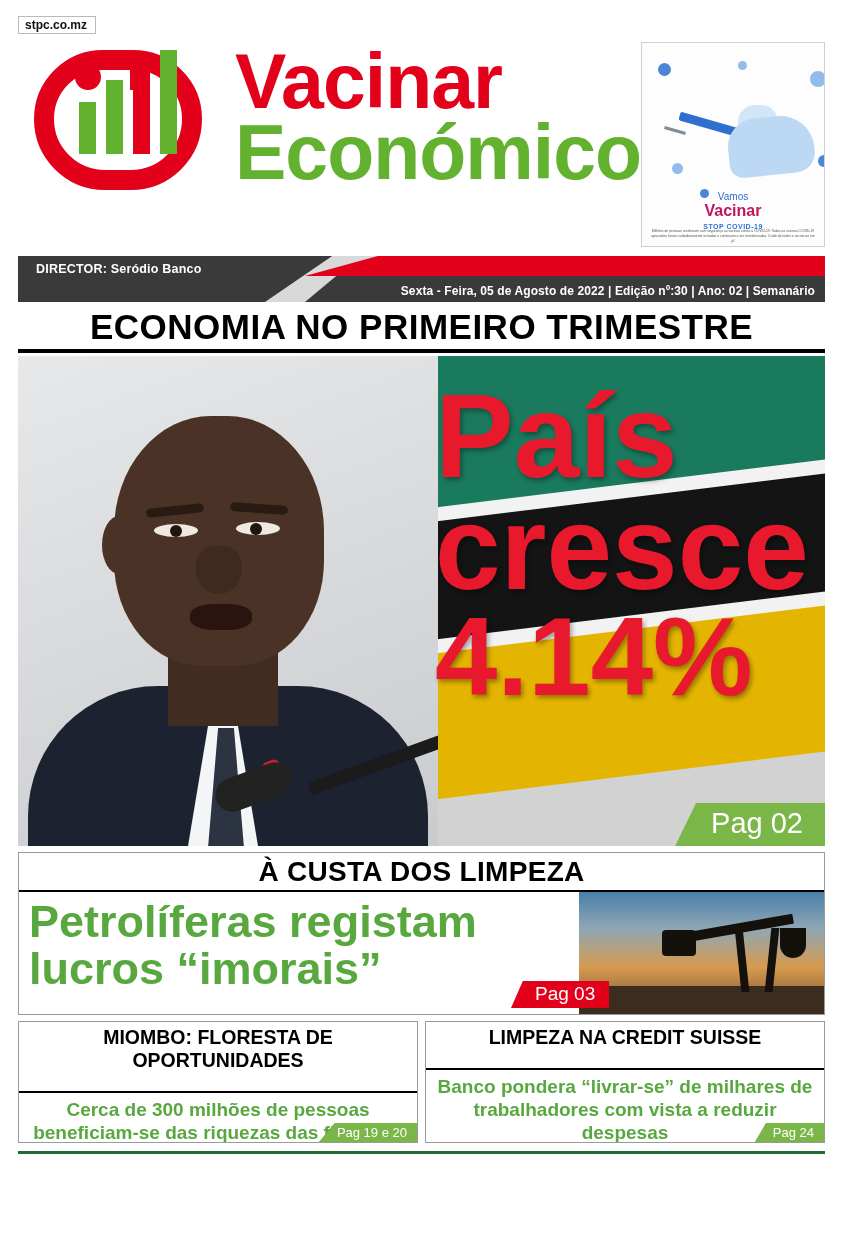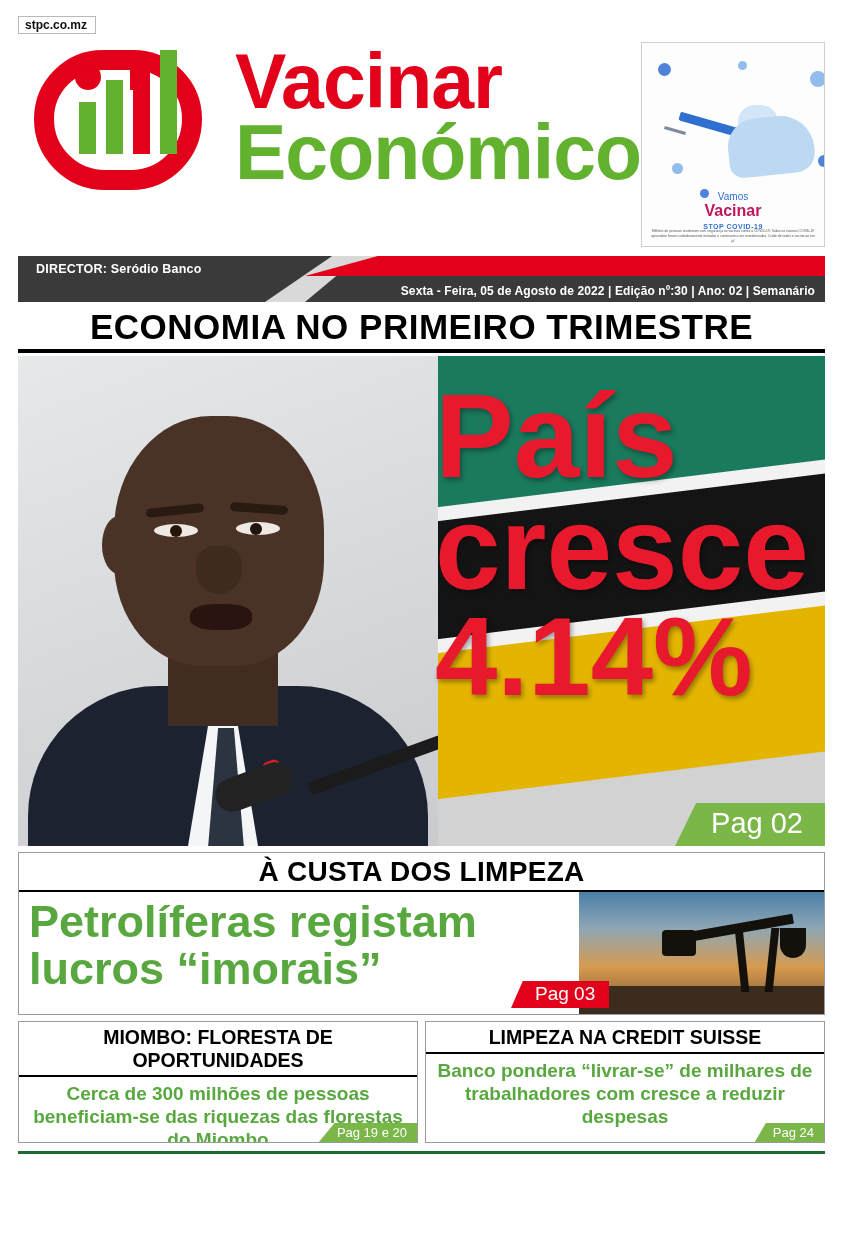--- a/index.html
+++ b/index.html
@@ -224,21 +224,21 @@
     position: absolute; left: 492px; bottom: 6px; background: #e2001a; color: #fff;
     font-size: 19px; padding: 2px 14px 3px 24px;
     clip-path: polygon(12% 0, 100% 0, 100% 100%, 0 100%);
   }
 
   
   .bottom-row { display: flex; gap: 7px; margin-top: 6px; height: 122px; }
   .bbox { flex: 1; border: 1px solid #9a9a9a; position: relative; overflow: hidden; }
   .bbox-title {
     text-align: center; font-size: 19.5px; font-weight: bold; color: #000;
-    padding: 4px 0 3px 0; border-bottom: 2px solid #000;
+    padding: 4px 0 19px 0; border-bottom: 2px solid #000;
   }
   .bbox-text {
     text-align: center; font-size: 19px; font-weight: bold; color: #58a83f;
     line-height: 1.22; padding: 5px 10px 0 10px;
   }
   .pag-small {
     position: absolute; right: 0; bottom: 0; background: #7ab648; color: #fff;
     font-size: 13px; padding: 2px 10px 2px 18px;
     clip-path: polygon(16% 0, 100% 0, 100% 100%, 0 100%);
   }
@@ -361,19 +361,19 @@
   </div>
 
   <div class="bottom-row">
     <div class="bbox">
       <div class="bbox-title">MIOMBO: FLORESTA DE OPORTUNIDADES</div>
       <div class="bbox-text">Cerca de 300 milhões de pessoas beneficiam-se das riquezas das florestas do Miombo</div>
       <div class="pag-small">Pag 19 e 20</div>
     </div>
     <div class="bbox">
       <div class="bbox-title">LIMPEZA NA CREDIT SUISSE</div>
-      <div class="bbox-text">Banco pondera “livrar-se” de milhares de trabalhadores com cresce a reduzir despesas</div>
+      <div class="bbox-text">Banco pondera “livrar-se” de milhares de trabalhadores com vista a reduzir despesas</div>
       <div class="pag-small">Pag 24</div>
     </div>
   </div>
 
   <div class="footer-rule"></div>
 </div>
 
 </body></html>

